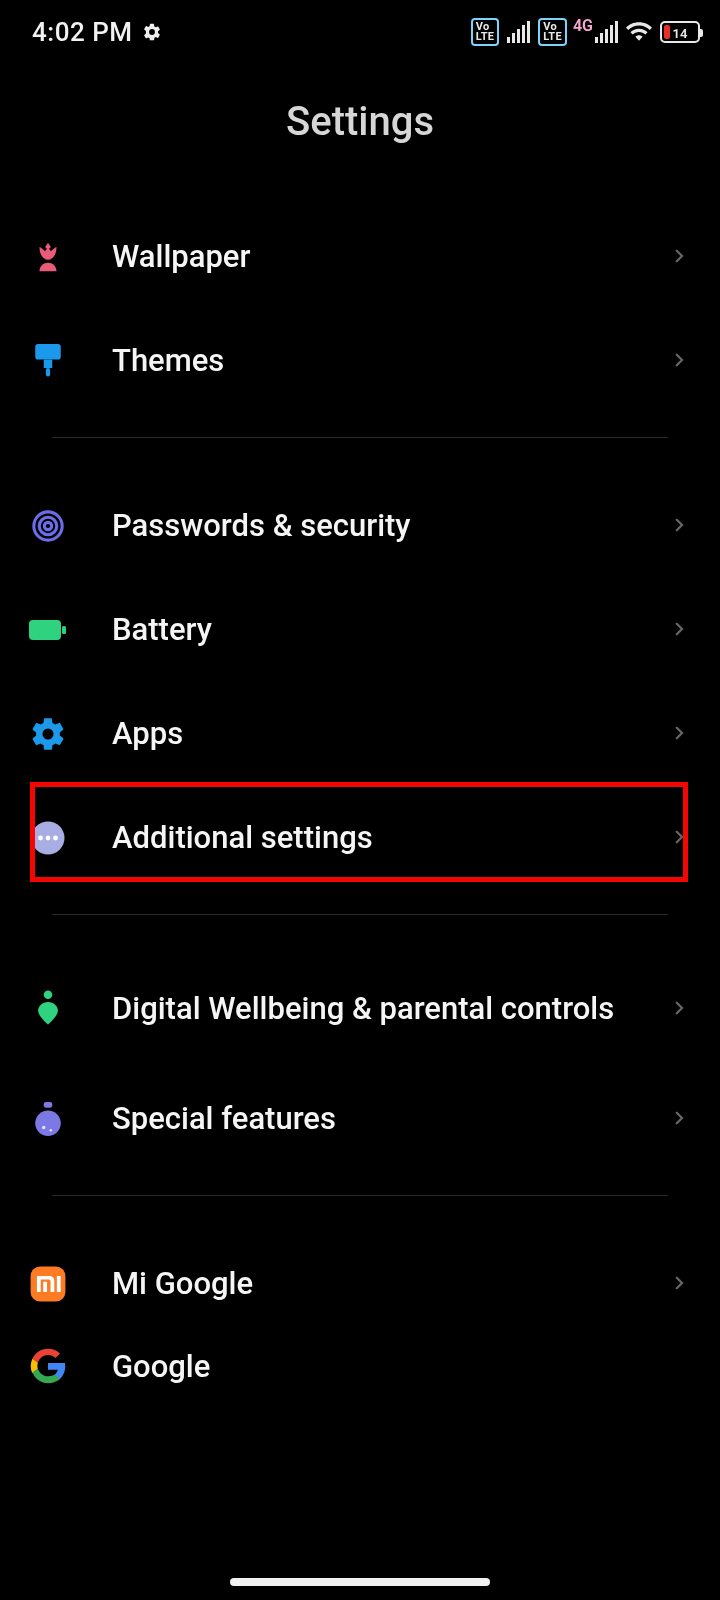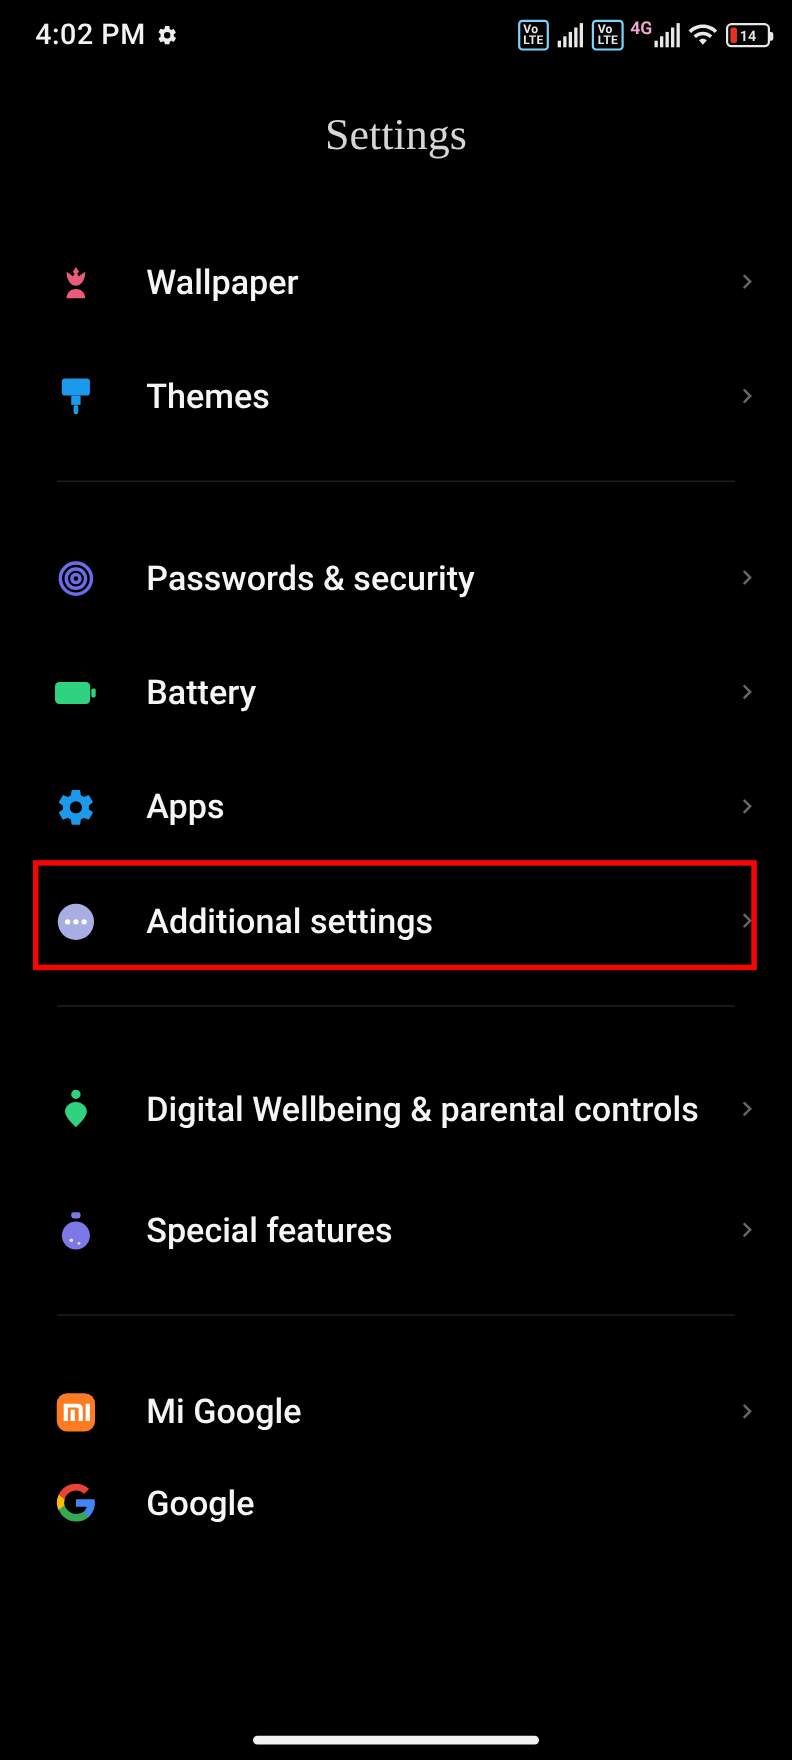--- a/index.html
+++ b/index.html
@@ -15,24 +15,24 @@
   .sigbars i { display:block; width:3px; background:#e8e8e8; }
   .sigbars i:nth-child(1){height:6px;} .sigbars i:nth-child(2){height:10px;} .sigbars i:nth-child(3){height:14px;} .sigbars i:nth-child(4){height:18px;} .sigbars i:nth-child(5){height:22px;}
   .nett { font-size: 16px; color:#f9a8d4; font-weight:600; margin-left:-2px; margin-bottom:14px; }
   .wifi { width:26px; height:26px; display:flex; align-items:center; justify-content:center; }
   .batt { display:flex; align-items:center; }
   .batt-body { width:40px; height:22px; border:2px solid #e8e8e8; border-radius:5px; position:relative; display:flex; align-items:flex-end; justify-content:center; }
   .batt-body::after { content:""; position:absolute; right:-5px; top:6px; width:3px; height:8px; background:#e8e8e8; border-radius:0 2px 2px 0; }
   .batt-fill { position:absolute; left:2px; top:2px; bottom:2px; width:6px; background:#e53124; border-radius:2px; }
   .batt-num { position:relative; font-size:13px; font-weight:600; color:#e8e8e8; }
   
-  .page-title { text-align:center; font-size:40px; font-weight:500; color:#d6d6d6; margin-top:34px; margin-bottom:60px;font-family:Liberation Serif, serif; }
+  .page-title { text-align:center; font-size:40px; font-weight:500; color:#d6d6d6; margin-top:34px; margin-bottom:60px; }
   
   .list { padding: 0 0 0 0; }
-  .item { position:relative; display:flex; align-items:center; min-height:104px; padding: 0 30px 0 49px; cursor:pointer; }
+  .item { position:relative; display:flex; align-items:center; min-height:104px; padding: 0 30px 0 28px; cursor:pointer; }
   .item .icon { width:40px; height:40px; display:flex; align-items:center; justify-content:center; flex-shrink:0; }
   .item .label { margin-left:44px; font-size:31px; font-weight:500; color:#f5f5f5; line-height:1.25; flex:1; padding-right:20px; }
   .item .chev { width:20px; height:20px; flex-shrink:0; }
   .chev svg { display:block; }
   .divider { height:1px; background:#2a2a2a; margin: 24px 52px 36px 52px; }
   .highlight { position:absolute; border:5px solid #f40604; pointer-events:none; left:30px; right:32px; top:800px; height:100px; }
   
   .navbar-ind { position:absolute; bottom:14px; left:50%; transform:translateX(-50%); width:260px; height:8px; border-radius:4px; background:#f2f2f2; }
   
   svg { overflow: visible; }

